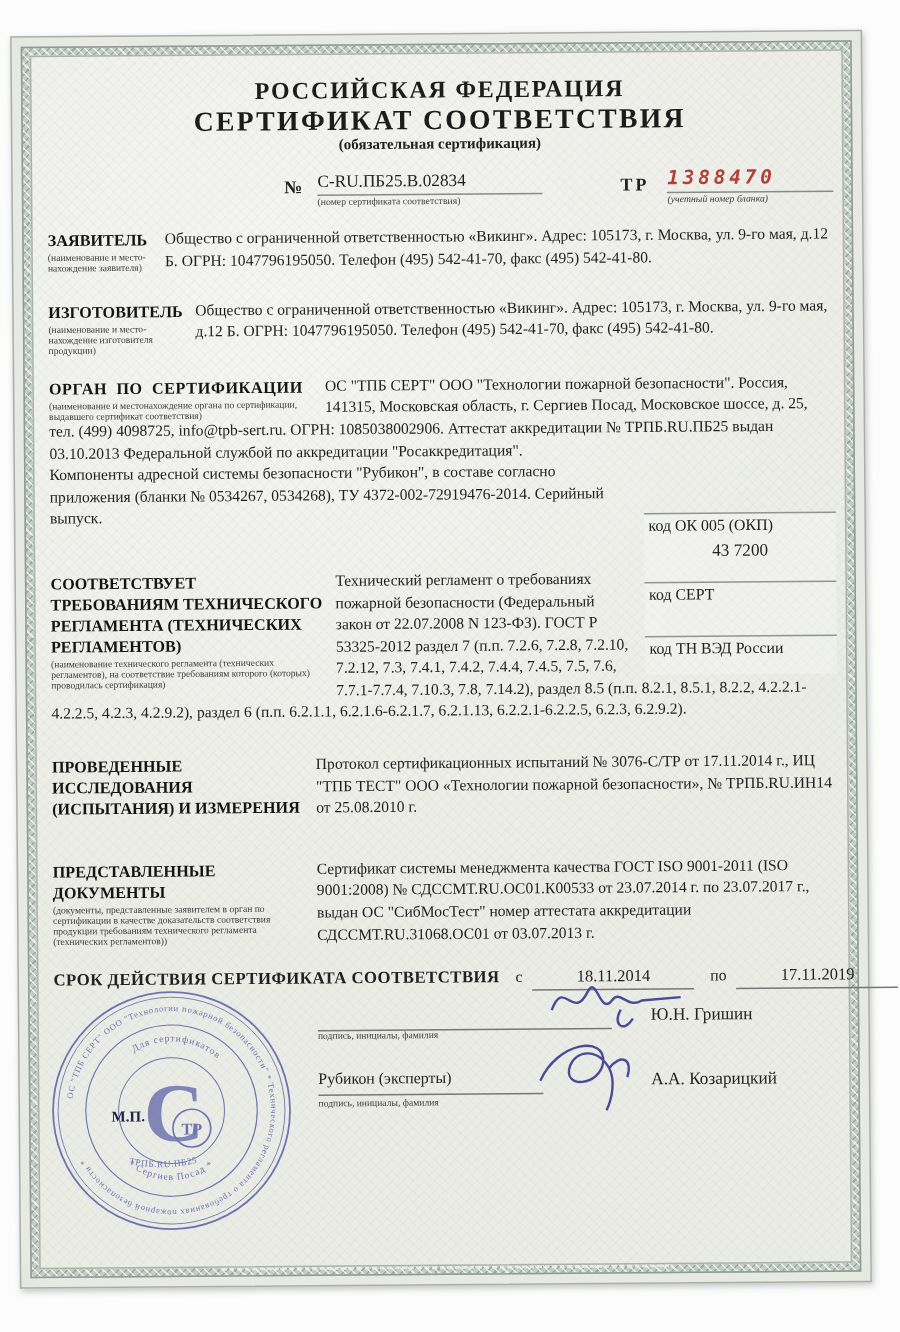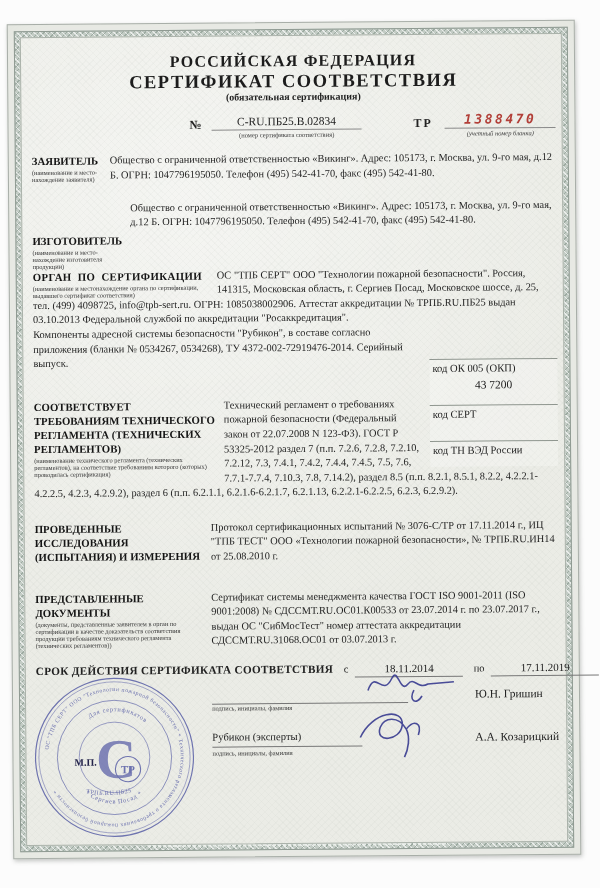--- a/index.html
+++ b/index.html
@@ -44,35 +44,35 @@
     position:absolute;inset:0;
     padding:18px 6px 0 10px;
     font-size:10.4px;line-height:14.6px;
   }
   
   .h-country{text-align:center;font-weight:bold;font-size:16px;letter-spacing:1.2px;color:#1c1c1c;margin-bottom:5px;}
   .h-title{text-align:center;font-weight:bold;font-size:18.5px;letter-spacing:1.5px;color:#1c1c1c;margin-bottom:2px;}
   .h-sub{text-align:center;font-weight:bold;font-size:10px;margin-bottom:9px;}
   .num-row{display:flex;align-items:flex-start;margin-left:158px;margin-bottom:13px;}
   .num-sign{font-weight:bold;font-size:12px;margin-right:10px;padding-top:3px;}
-  .field{display:inline-block;text-align:center;}
+  .field{display:inline-block;}
   .f1{width:160px;}
   .f2{width:118px;font-style:italic;}
   .field-val{display:block;border-bottom:1px solid #8a8a8a;font-size:11.5px;padding-bottom:1px;}
   .field-cap{display:block;font-size:6.5px;line-height:8px;color:#3c3c3c;padding-top:1px;}
   .tr-label{font-weight:bold;font-size:12px;letter-spacing:2px;margin:0 12px 0 52px;padding-top:3px;}
   .red{color:#b23f38;font-family:"DejaVu Sans Mono",monospace;font-size:13px;letter-spacing:2.5px;font-weight:bold;border-bottom:1px solid #8a8a8a;}
   
   .sec{clear:left;}
   .lbl{float:left;padding-right:6px;box-sizing:border-box;}
   .lbl-main{display:block;font-weight:bold;font-size:10.8px;line-height:14px;color:#151515;}
   .sp .lbl-main{letter-spacing:.4px;word-spacing:3px;}
   .lbl-sub{display:block;font-size:6.4px;line-height:7px;color:#3a3a3a;padding-top:1px;}
   .w76{width:78px;font-family:Liberation Serif, serif;}
-  .w96{width:98px;margin-top:32px;}
+  .w96{width:98px;}
   .w182{width:184px;}
   .w124{width:126px;}
   .w188{width:190px;}
   .w174{width:176px;}
   .mb18{margin-bottom:18px;} .mb22{margin-bottom:22px;} .mb26{margin-bottom:26px;}
   .mb0{margin-bottom:0;} .mb14{margin-bottom:14px;} .mb20{margin-bottom:20px;} .mb28{margin-bottom:28px;}
   
   .codes-float{
     float:right;width:128px;margin:0 0 34px 10px;
     position:relative;top:34px;
@@ -96,21 +96,21 @@
   .sig-row{display:flex;align-items:flex-end;position:relative;}
   .sig-row.first{margin-bottom:26px;}
   .sig-main{position:relative;width:196px;border-bottom:1px solid #777;padding-bottom:1px;}
   .sig-main.noline{border-bottom:none;}
   .sig-role{font-size:10.6px;line-height:13.5px;width:168px;}
   .sig-role.short{border-bottom:1px solid #777;display:inline-block;width:150px;padding-bottom:2px;}
   .sig-caption{position:absolute;left:0;top:100%;font-size:6.4px;line-height:8px;color:#3a3a3a;margin-top:1px;}
   .scribble{position:absolute;pointer-events:none;}
   .scr1{left:150px;bottom:-6px;width:115px;height:48px;}
   .scr2{left:140px;bottom:-14px;width:90px;height:56px;}
-  .sig-name{font-size:11.5px;margin-left:67px;white-space:nowrap;padding-bottom:2px;}
+  .sig-name{font-size:11.5px;margin-left:26px;white-space:nowrap;padding-bottom:2px;}
   .txt{color:#1f1f1f;}
 </style>
 </head>
 <body>
 
 <div class="sheet">
   <div class="band">
       <div class="micro"></div>
     </div>
   <div class="paper">

